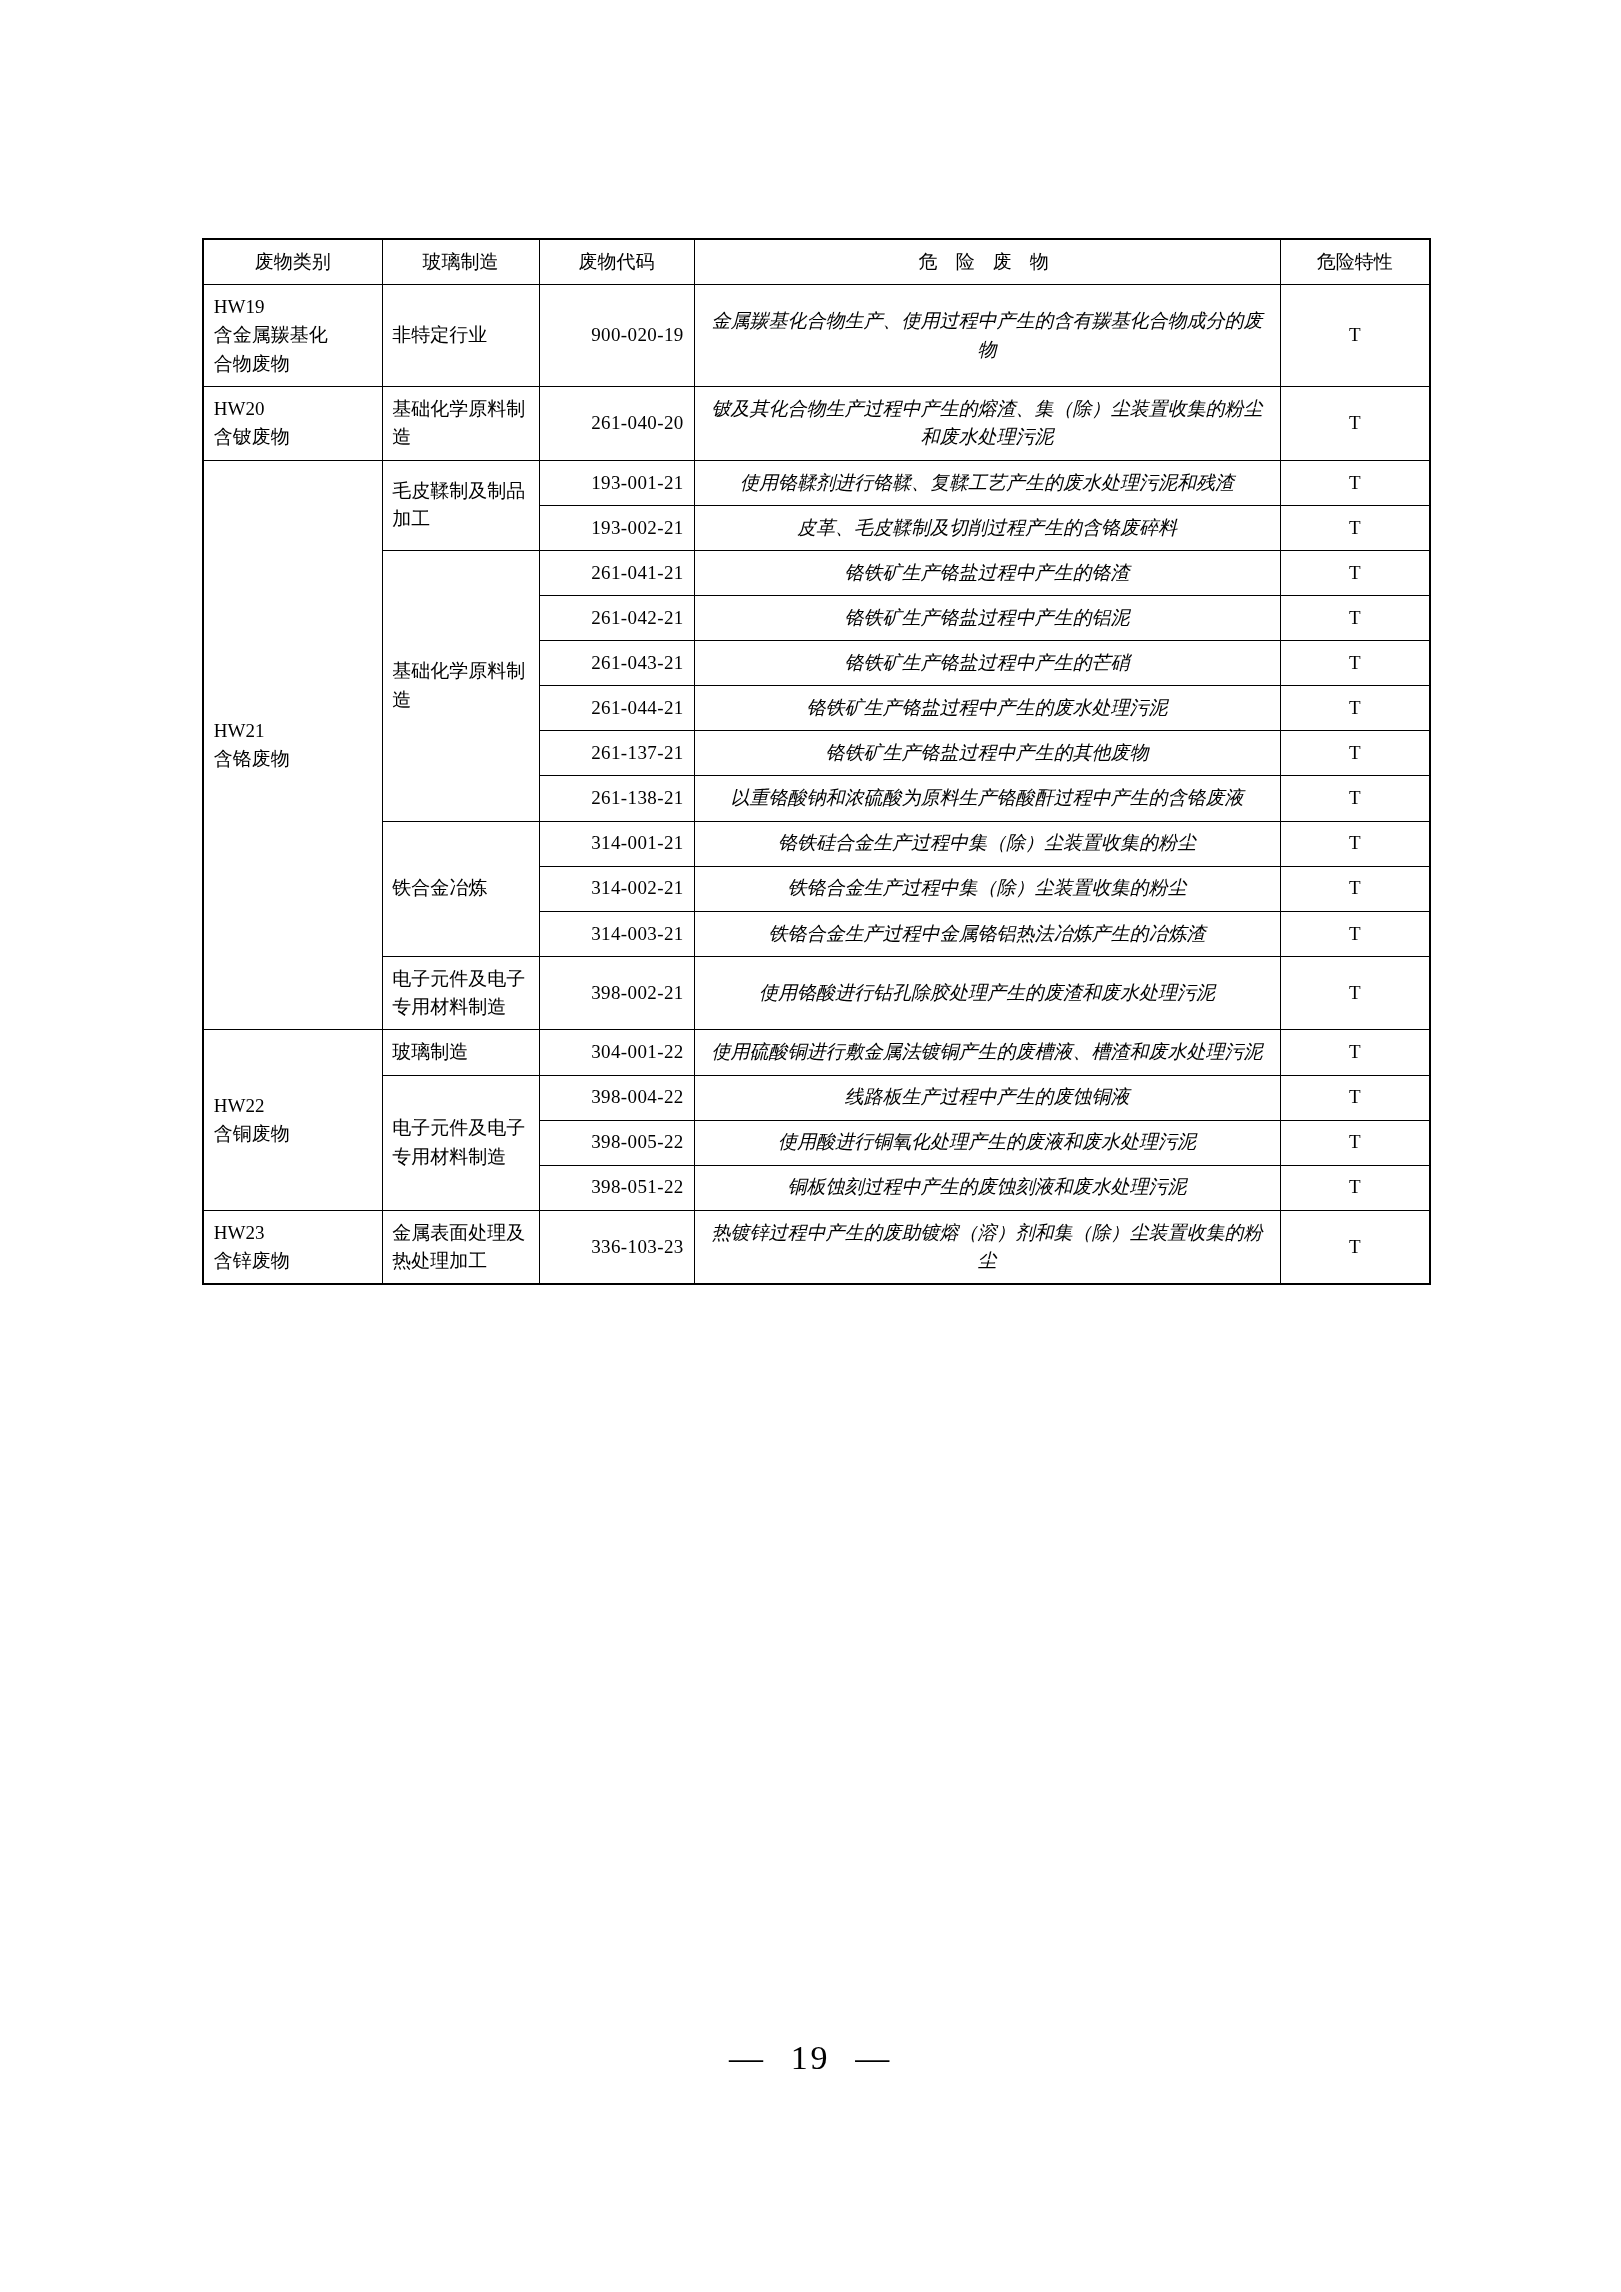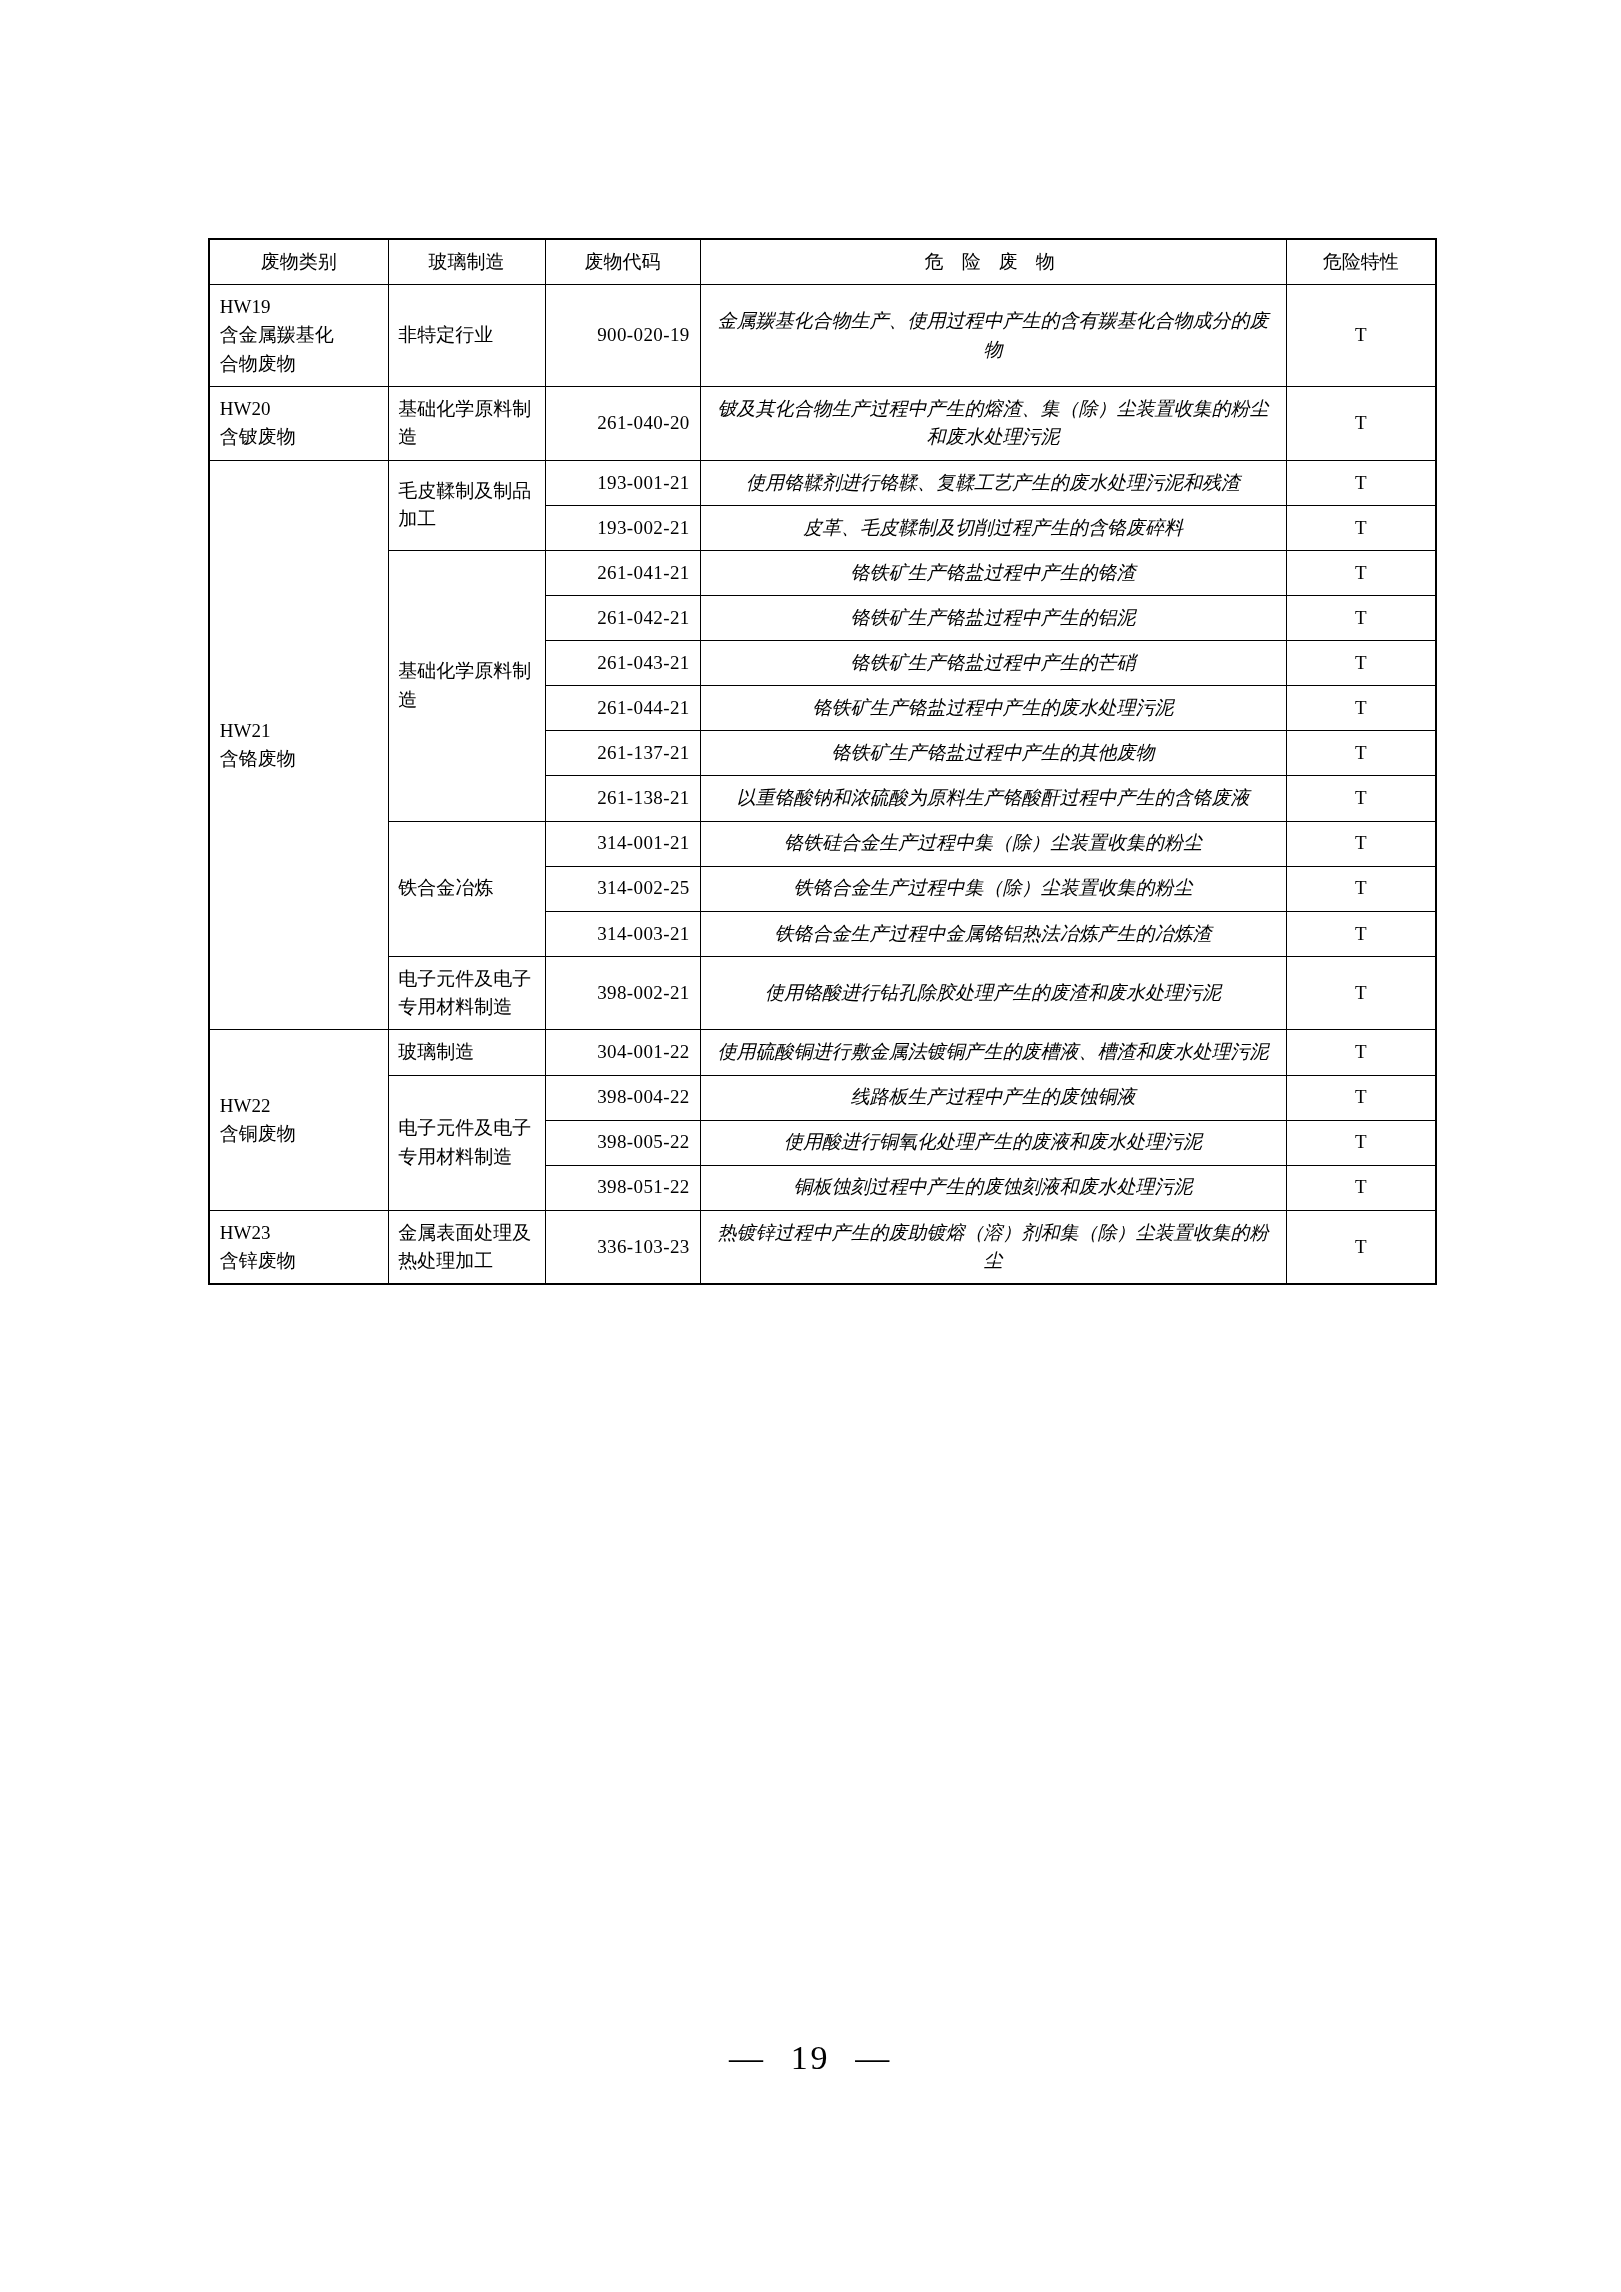--- a/index.html
+++ b/index.html
@@ -16,21 +16,21 @@
   }
   .page {
     position: absolute;
     left: 0; top: 0;
     width: 1621px;
     height: 2293px;
     box-sizing: border-box;
   }
   .table-wrap {
     position: absolute;
-    left: 208px;
+    left: 202px;
     top: 238px;
     width: 1227px;
   }
   table.waste {
     border-collapse: collapse;
     width: 1227px;
     table-layout: fixed;
     border: 2px solid #000;
   }
   table.waste td, table.waste th {
@@ -177,21 +177,21 @@
           <td class="waste-cell">以重铬酸钠和浓硫酸为原料生产铬酸酐过程中产生的含铬废液</td>
           <td class="char-cell">T</td>
         </tr>
         <tr>
           <td class="ind-cell" rowspan="3">铁合金冶炼</td>
           <td class="code">314-001-21</td>
           <td class="waste-cell">铬铁硅合金生产过程中集（除）尘装置收集的粉尘</td>
           <td class="char-cell">T</td>
         </tr>
         <tr>
-          <td class="code">314-002-25</td>
+          <td class="code">314-002-21</td>
           <td class="waste-cell">铁铬合金生产过程中集（除）尘装置收集的粉尘</td>
           <td class="char-cell">T</td>
         </tr>
         <tr>
           <td class="code">314-003-21</td>
           <td class="waste-cell">铁铬合金生产过程中金属铬铝热法冶炼产生的冶炼渣</td>
           <td class="char-cell">T</td>
         </tr>
         <tr>
           <td class="ind-cell" rowspan="1">电子元件及电子专用材料制造</td>

